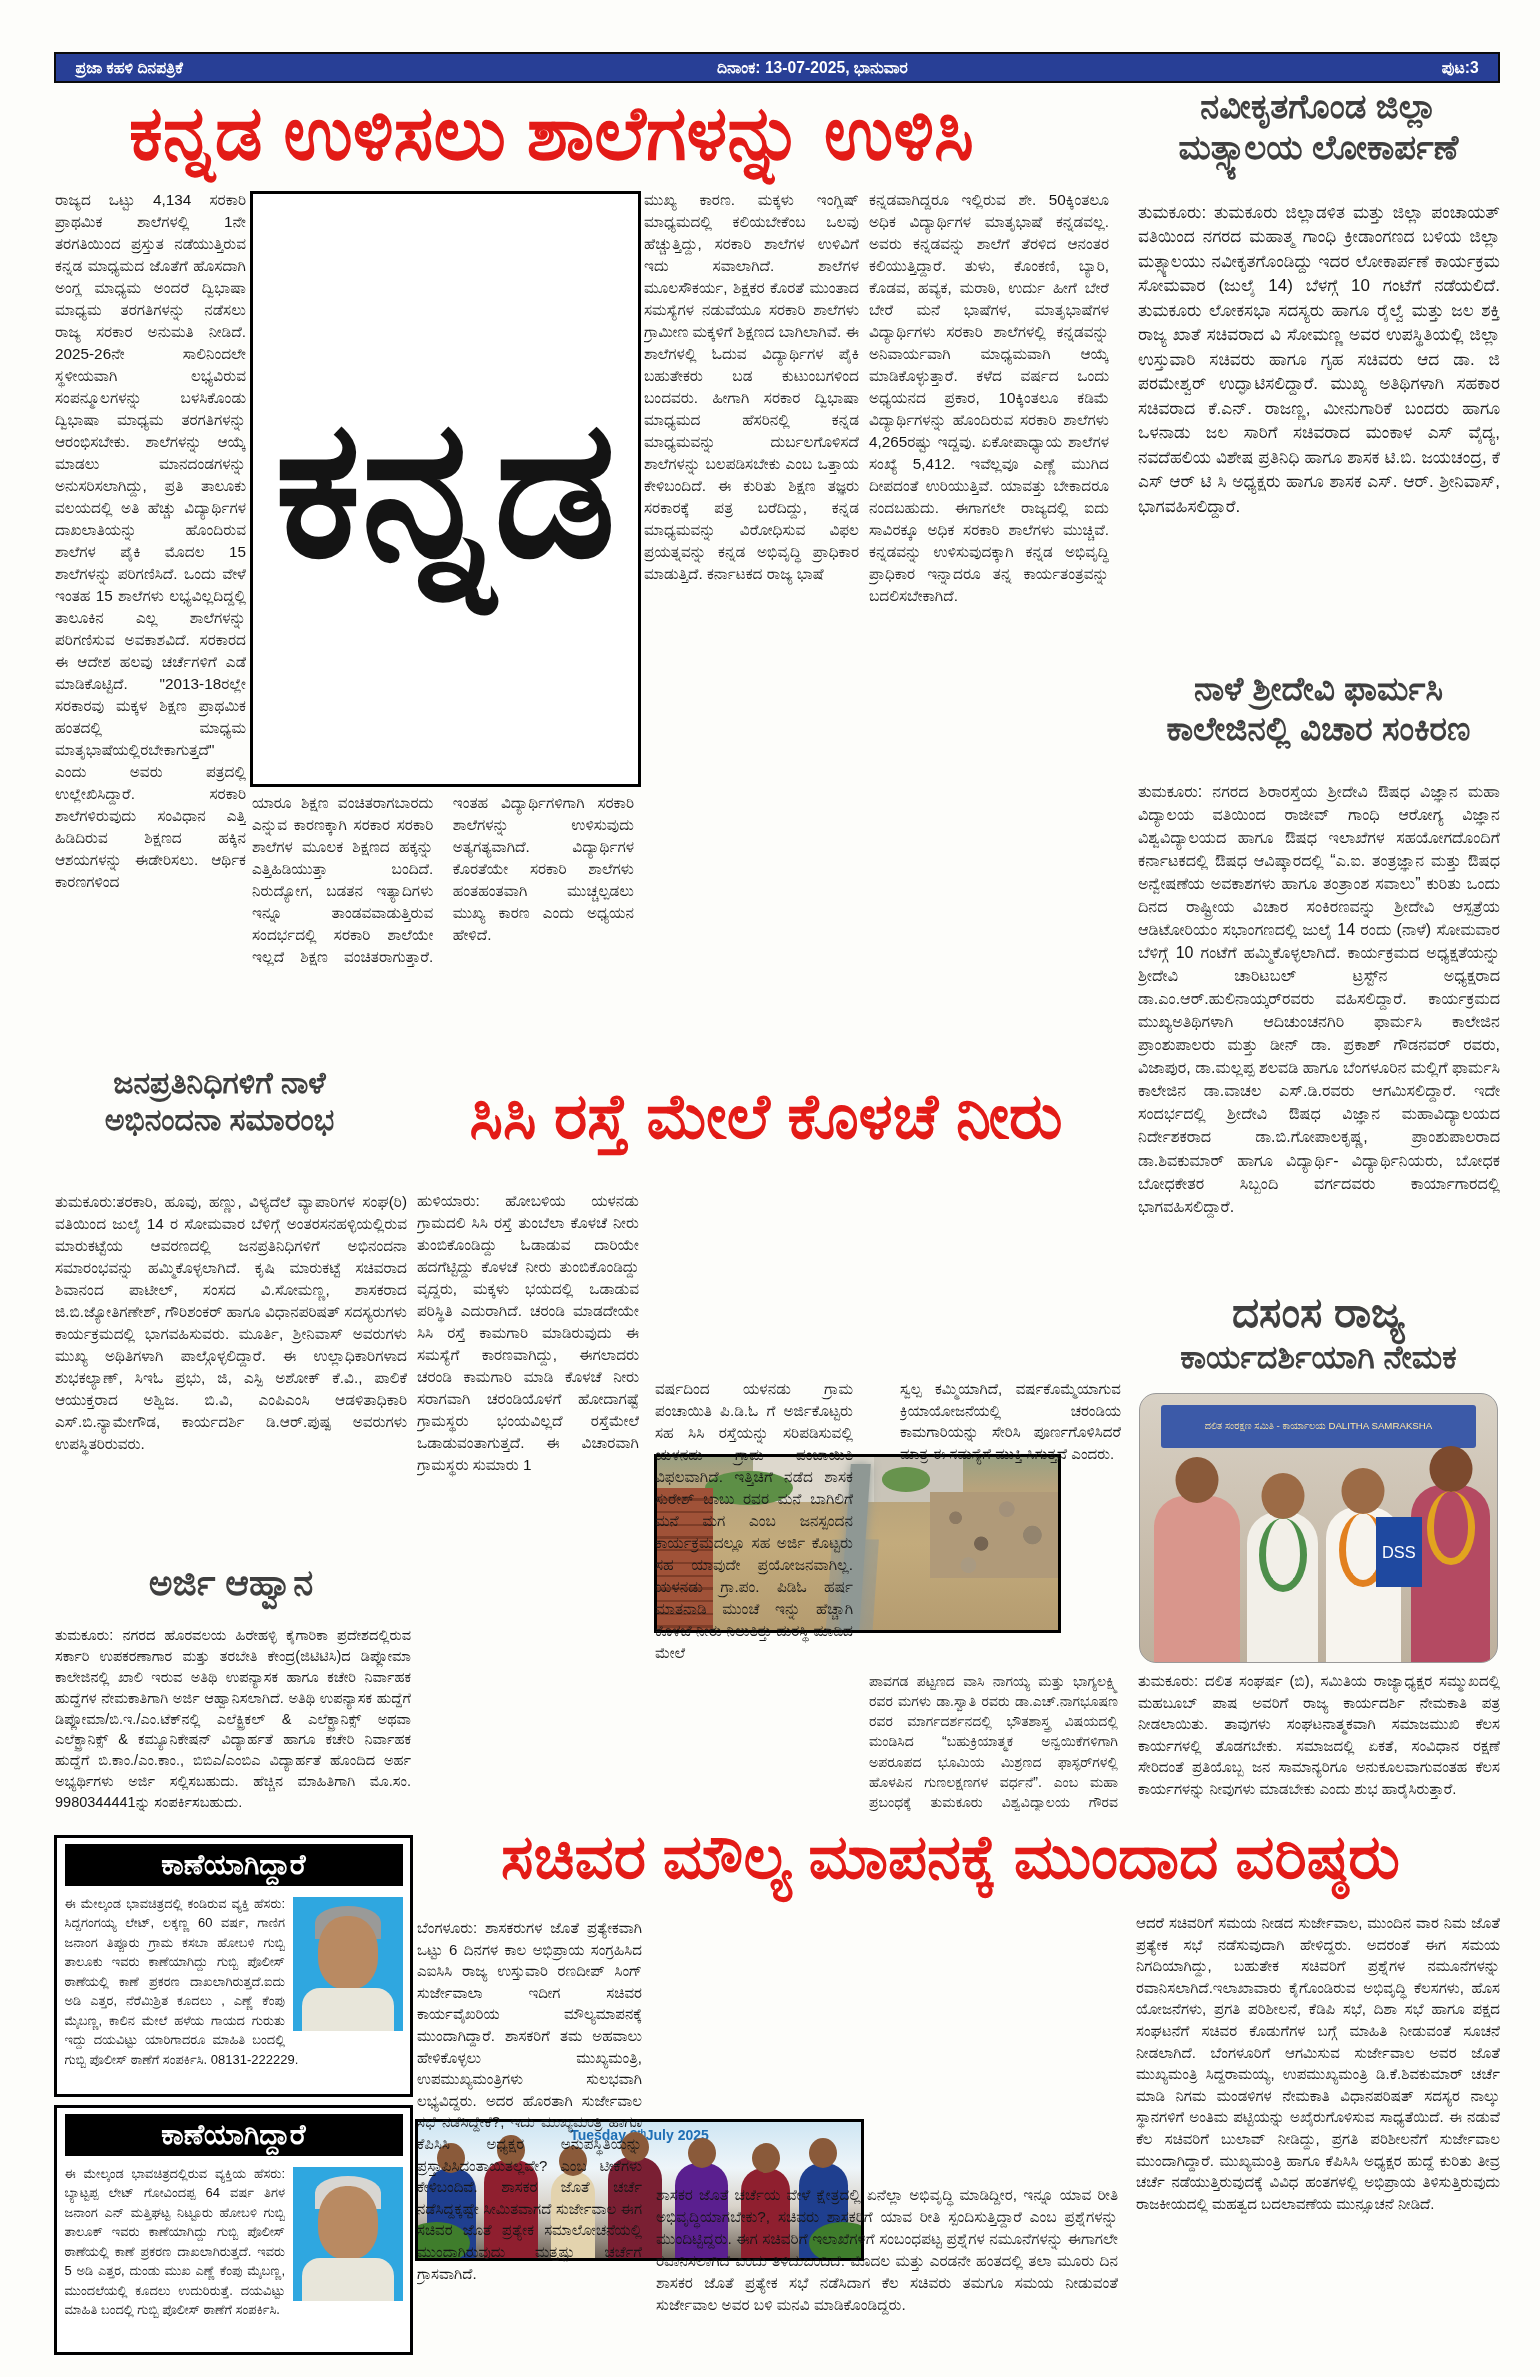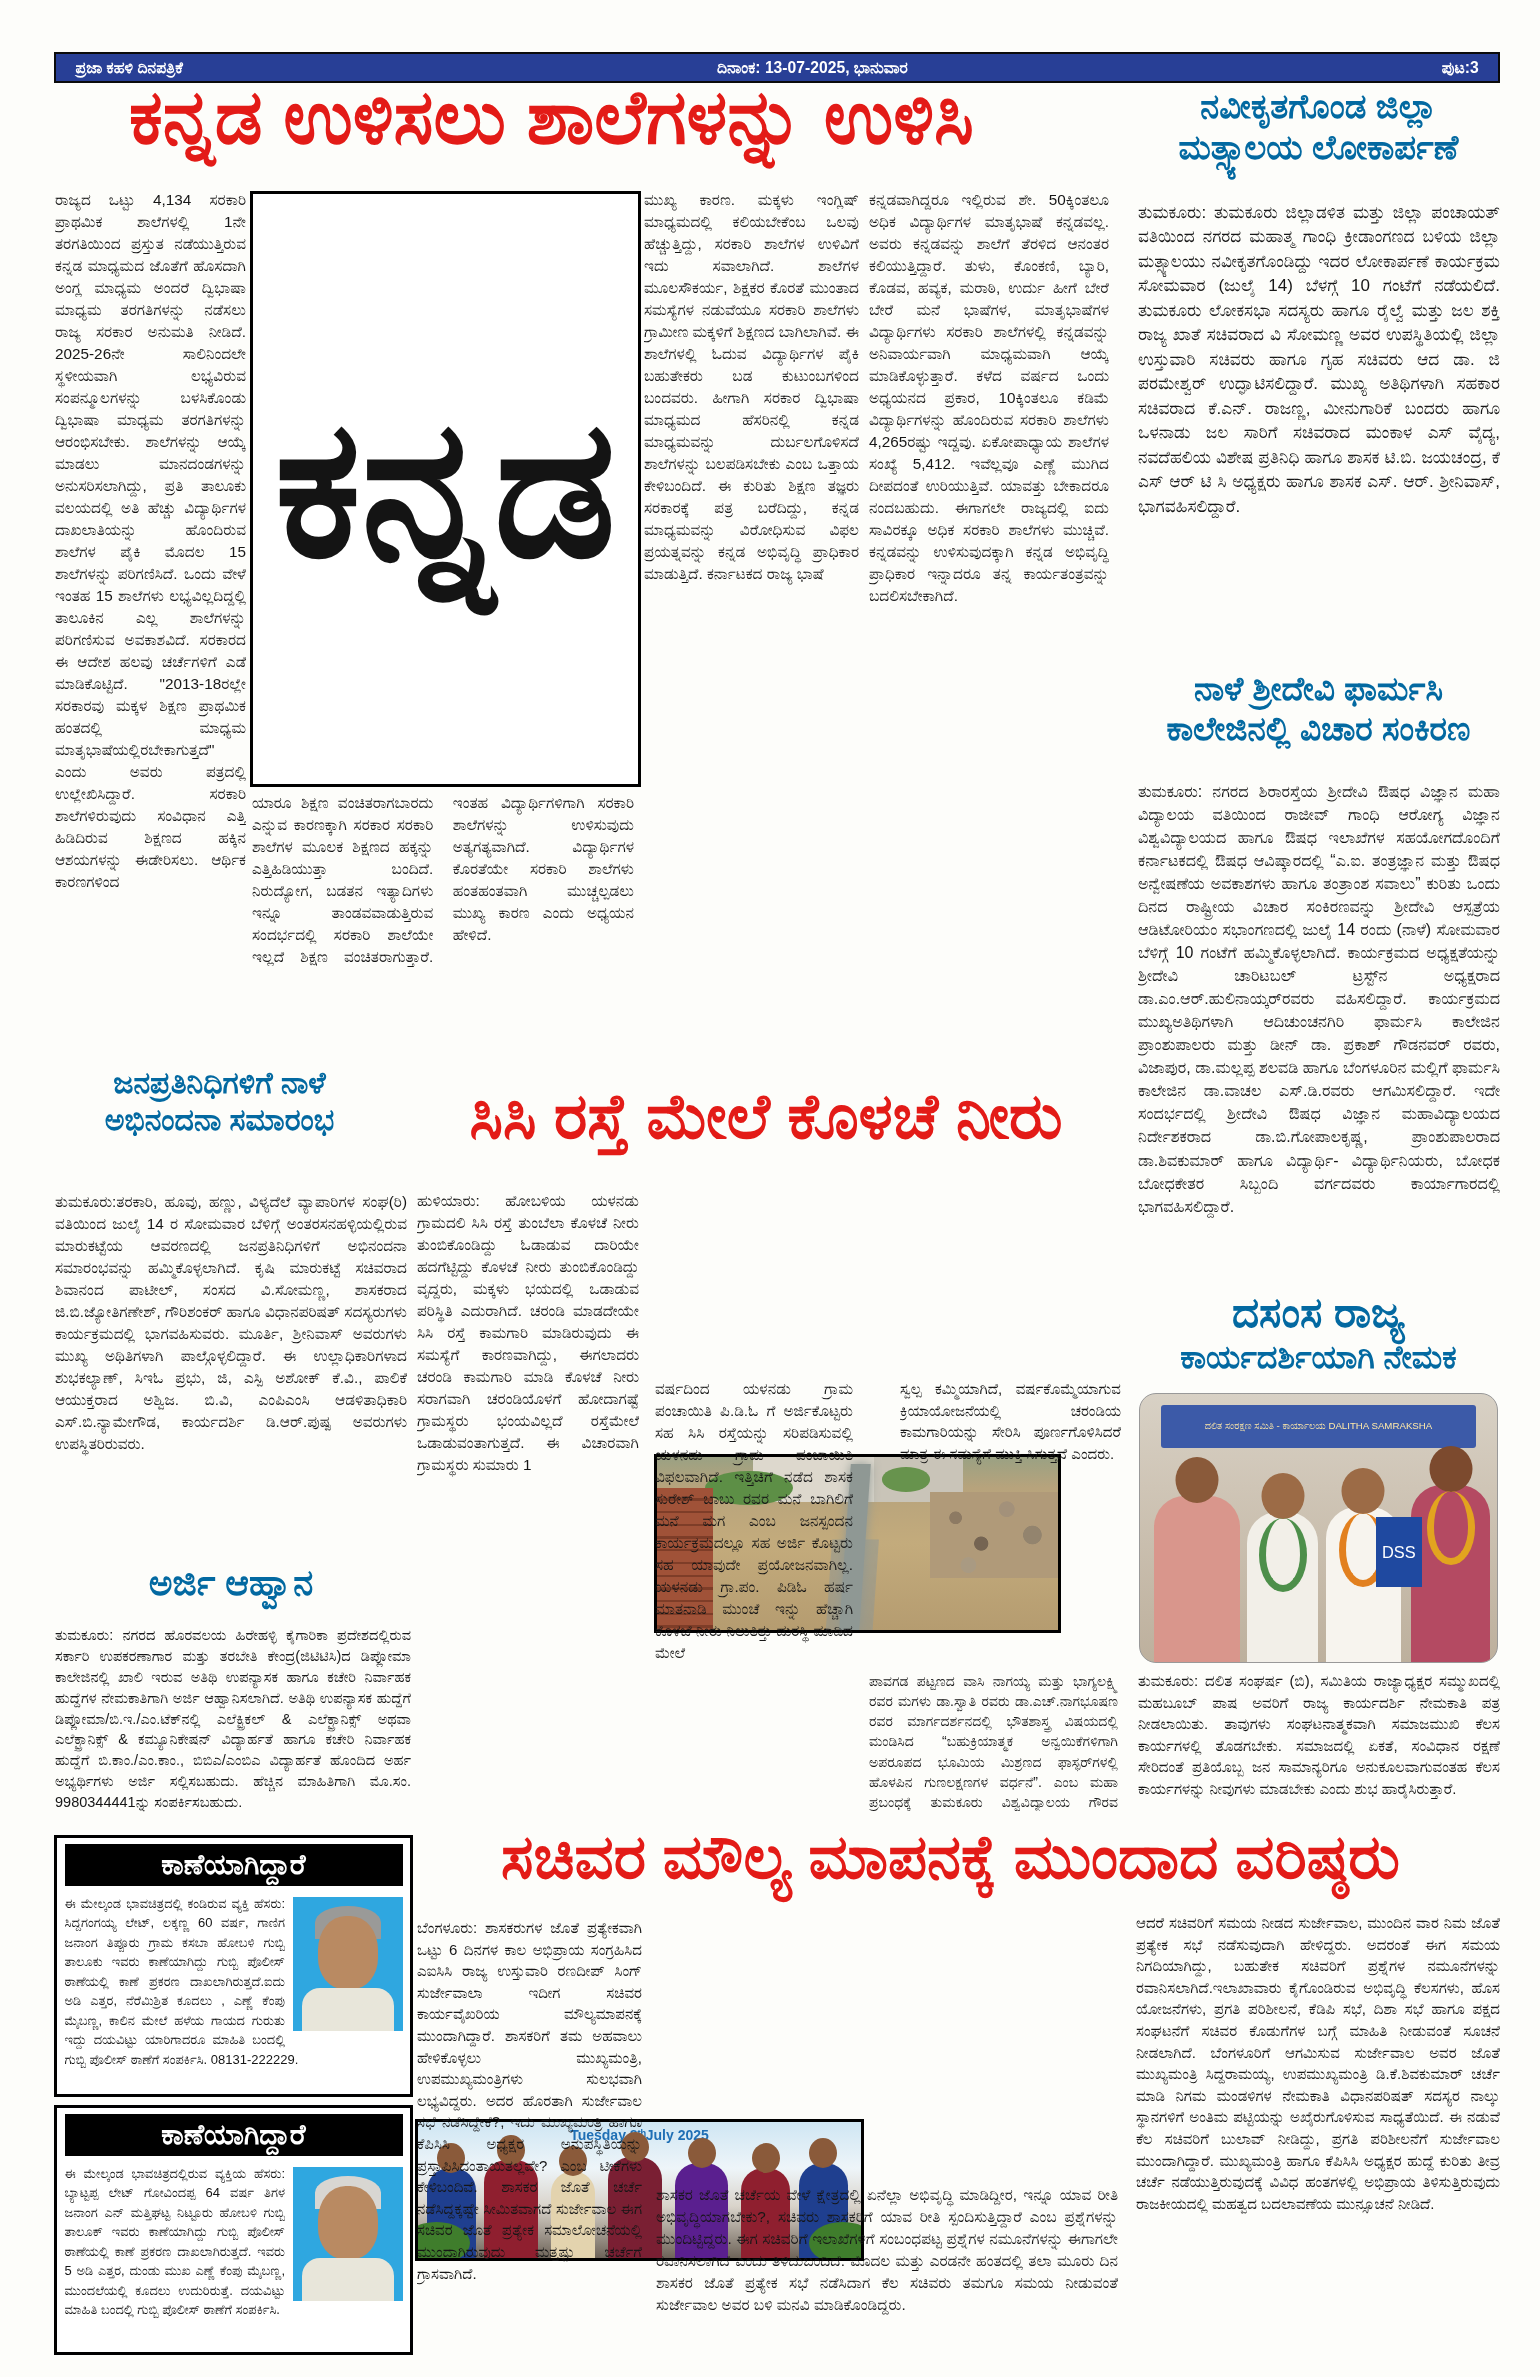--- a/index.html
+++ b/index.html
@@ -2,21 +2,21 @@
 <html style="font-size:12px"><head>
 <meta charset="utf-8">
 <style>
   html,body{margin:0;padding:0;background:#e9e9e6;}
   .page{position:relative;width:1541px;height:2377px;background:#fdfdfa;overflow:hidden;
         font-family:"Liberation Sans","DejaVu Sans",sans-serif;color:#141414;}
   .abs{position:absolute;}
   .masthead{background:#283f96;border:2.2px solid #0b0b0b;display:flex;justify-content:space-between;
             align-items:center;padding:0 19.4px;box-sizing:border-box;color:#fff;font-size:15.7px;font-weight:700;}
   .hl-red{color:#e31b17;font-weight:900;text-align:center;}
-  .hl-black{color:#0369a1;font-weight:900;text-align:center;line-height:1.22;}
+  .hl-black{color:#404040;font-weight:900;text-align:center;line-height:1.22;}
   .body-text{font-size:15.7px;line-height:1.44;text-align:justify;overflow:hidden;color:#161616;}
   .kbox{border:3.7px solid #000;display:flex;align-items:center;justify-content:center;
         font-weight:900;font-size:192px;line-height:0.9;overflow:hidden;background:#fff;}
   .photo{overflow:hidden;box-sizing:border-box;}
   .bordered{border:3px solid #000;}
   .missing-box{border:3px solid #000;box-sizing:border-box;background:#fff;padding:6px 7.5px;}
   .missing-title{background:#000;color:#fff;font-weight:900;font-size:28px;text-align:center;
                  padding:4.5px 0;margin-bottom:7.5px;}
   .missing-body{font-size:13px;line-height:1.5;text-align:justify;overflow:hidden;}
   .missing-photo{float:right;width:110px;height:134px;margin:3px 0 4.5px 7.5px;background:#2fa7e0;position:relative;}
@@ -59,21 +59,21 @@
 <body>
 
 <div class="page">
 
   <div class="abs masthead" style="left:54px;top:52px;width:1446px;height:31px;gap:22px;">
     <span>ಪ್ರಜಾ ಕಹಳಿ ದಿನಪತ್ರಿಕೆ</span>
     <span>ದಿನಾಂಕ: 13-07-2025, ಭಾನುವಾರ</span>
     <span>ಪುಟ:3</span>
   </div>
 
-  <div class="abs hl-red" style="left:37px;top:67px;width:1029px;height:112px;font-size:75px;line-height:1.35;">ಕನ್ನಡ ಉಳಿಸಲು ಶಾಲೆಗಳನ್ನು ಉಳಿಸಿ</div>
+  <div class="abs hl-red" style="left:37px;top:83px;width:1029px;height:112px;font-size:75px;line-height:1.35;">ಕನ್ನಡ ಉಳಿಸಲು ಶಾಲೆಗಳನ್ನು ಉಳಿಸಿ</div>
 
   <div class="abs hl-black" style="left:1135px;top:86px;width:367px;font-size:34px;">
     <div>ನವೀಕೃತಗೊಂಡ ಜಿಲ್ಲಾ</div>
     <div>ಮತ್ಸ್ಯಾಲಯ ಲೋಕಾರ್ಪಣೆ</div>
   </div>
   <div class="abs body-text" style="left:1138px;top:201px;width:362px;height:464px;font-size:17px;">ತುಮಕೂರು: ತುಮಕೂರು ಜಿಲ್ಲಾಡಳಿತ ಮತ್ತು ಜಿಲ್ಲಾ ಪಂಚಾಯತ್ ವತಿಯಿಂದ ನಗರದ ಮಹಾತ್ಮ ಗಾಂಧಿ ಕ್ರೀಡಾಂಗಣದ ಬಳಿಯ ಜಿಲ್ಲಾ ಮತ್ಸ್ಯಾಲಯು ನವೀಕೃತಗೊಂಡಿದ್ದು ಇದರ ಲೋಕಾರ್ಪಣೆ ಕಾರ್ಯಕ್ರಮ ಸೋಮವಾರ (ಜುಲೈ 14) ಬೆಳಗ್ಗೆ 10 ಗಂಟೆಗೆ ನಡೆಯಲಿದೆ. ತುಮಕೂರು ಲೋಕಸಭಾ ಸದಸ್ಯರು ಹಾಗೂ ರೈಲ್ವೆ ಮತ್ತು ಜಲ ಶಕ್ತಿ ರಾಜ್ಯ ಖಾತೆ ಸಚಿವರಾದ ವಿ ಸೋಮಣ್ಣ ಅವರ ಉಪಸ್ಥಿತಿಯಲ್ಲಿ ಜಿಲ್ಲಾ ಉಸ್ತುವಾರಿ ಸಚಿವರು ಹಾಗೂ ಗೃಹ ಸಚಿವರು ಆದ ಡಾ. ಜಿ ಪರಮೇಶ್ವರ್ ಉದ್ಘಾಟಿಸಲಿದ್ದಾರೆ. ಮುಖ್ಯ ಅತಿಥಿಗಳಾಗಿ ಸಹಕಾರ ಸಚಿವರಾದ ಕೆ.ಎನ್. ರಾಜಣ್ಣ, ಮೀನುಗಾರಿಕೆ ಬಂದರು ಹಾಗೂ ಒಳನಾಡು ಜಲ ಸಾರಿಗೆ ಸಚಿವರಾದ ಮಂಕಾಳ ಎಸ್ ವೈದ್ಯ, ನವದೆಹಲಿಯ ವಿಶೇಷ ಪ್ರತಿನಿಧಿ ಹಾಗೂ ಶಾಸಕ ಟಿ.ಬಿ. ಜಯಚಂದ್ರ, ಕೆ ಎಸ್ ಆರ್ ಟಿ ಸಿ ಅಧ್ಯಕ್ಷರು ಹಾಗೂ ಶಾಸಕ ಎಸ್. ಆರ್. ಶ್ರೀನಿವಾಸ್, ಭಾಗವಹಿಸಲಿದ್ದಾರೆ.</div>
 
   <div class="abs hl-black" style="left:1135px;top:669px;width:367px;font-size:33px;">
     <div>ನಾಳೆ ಶ್ರೀದೇವಿ ಫಾರ್ಮಸಿ</div>
     <div>ಕಾಲೇಜಿನಲ್ಲಿ ವಿಚಾರ ಸಂಕಿರಣ</div>

